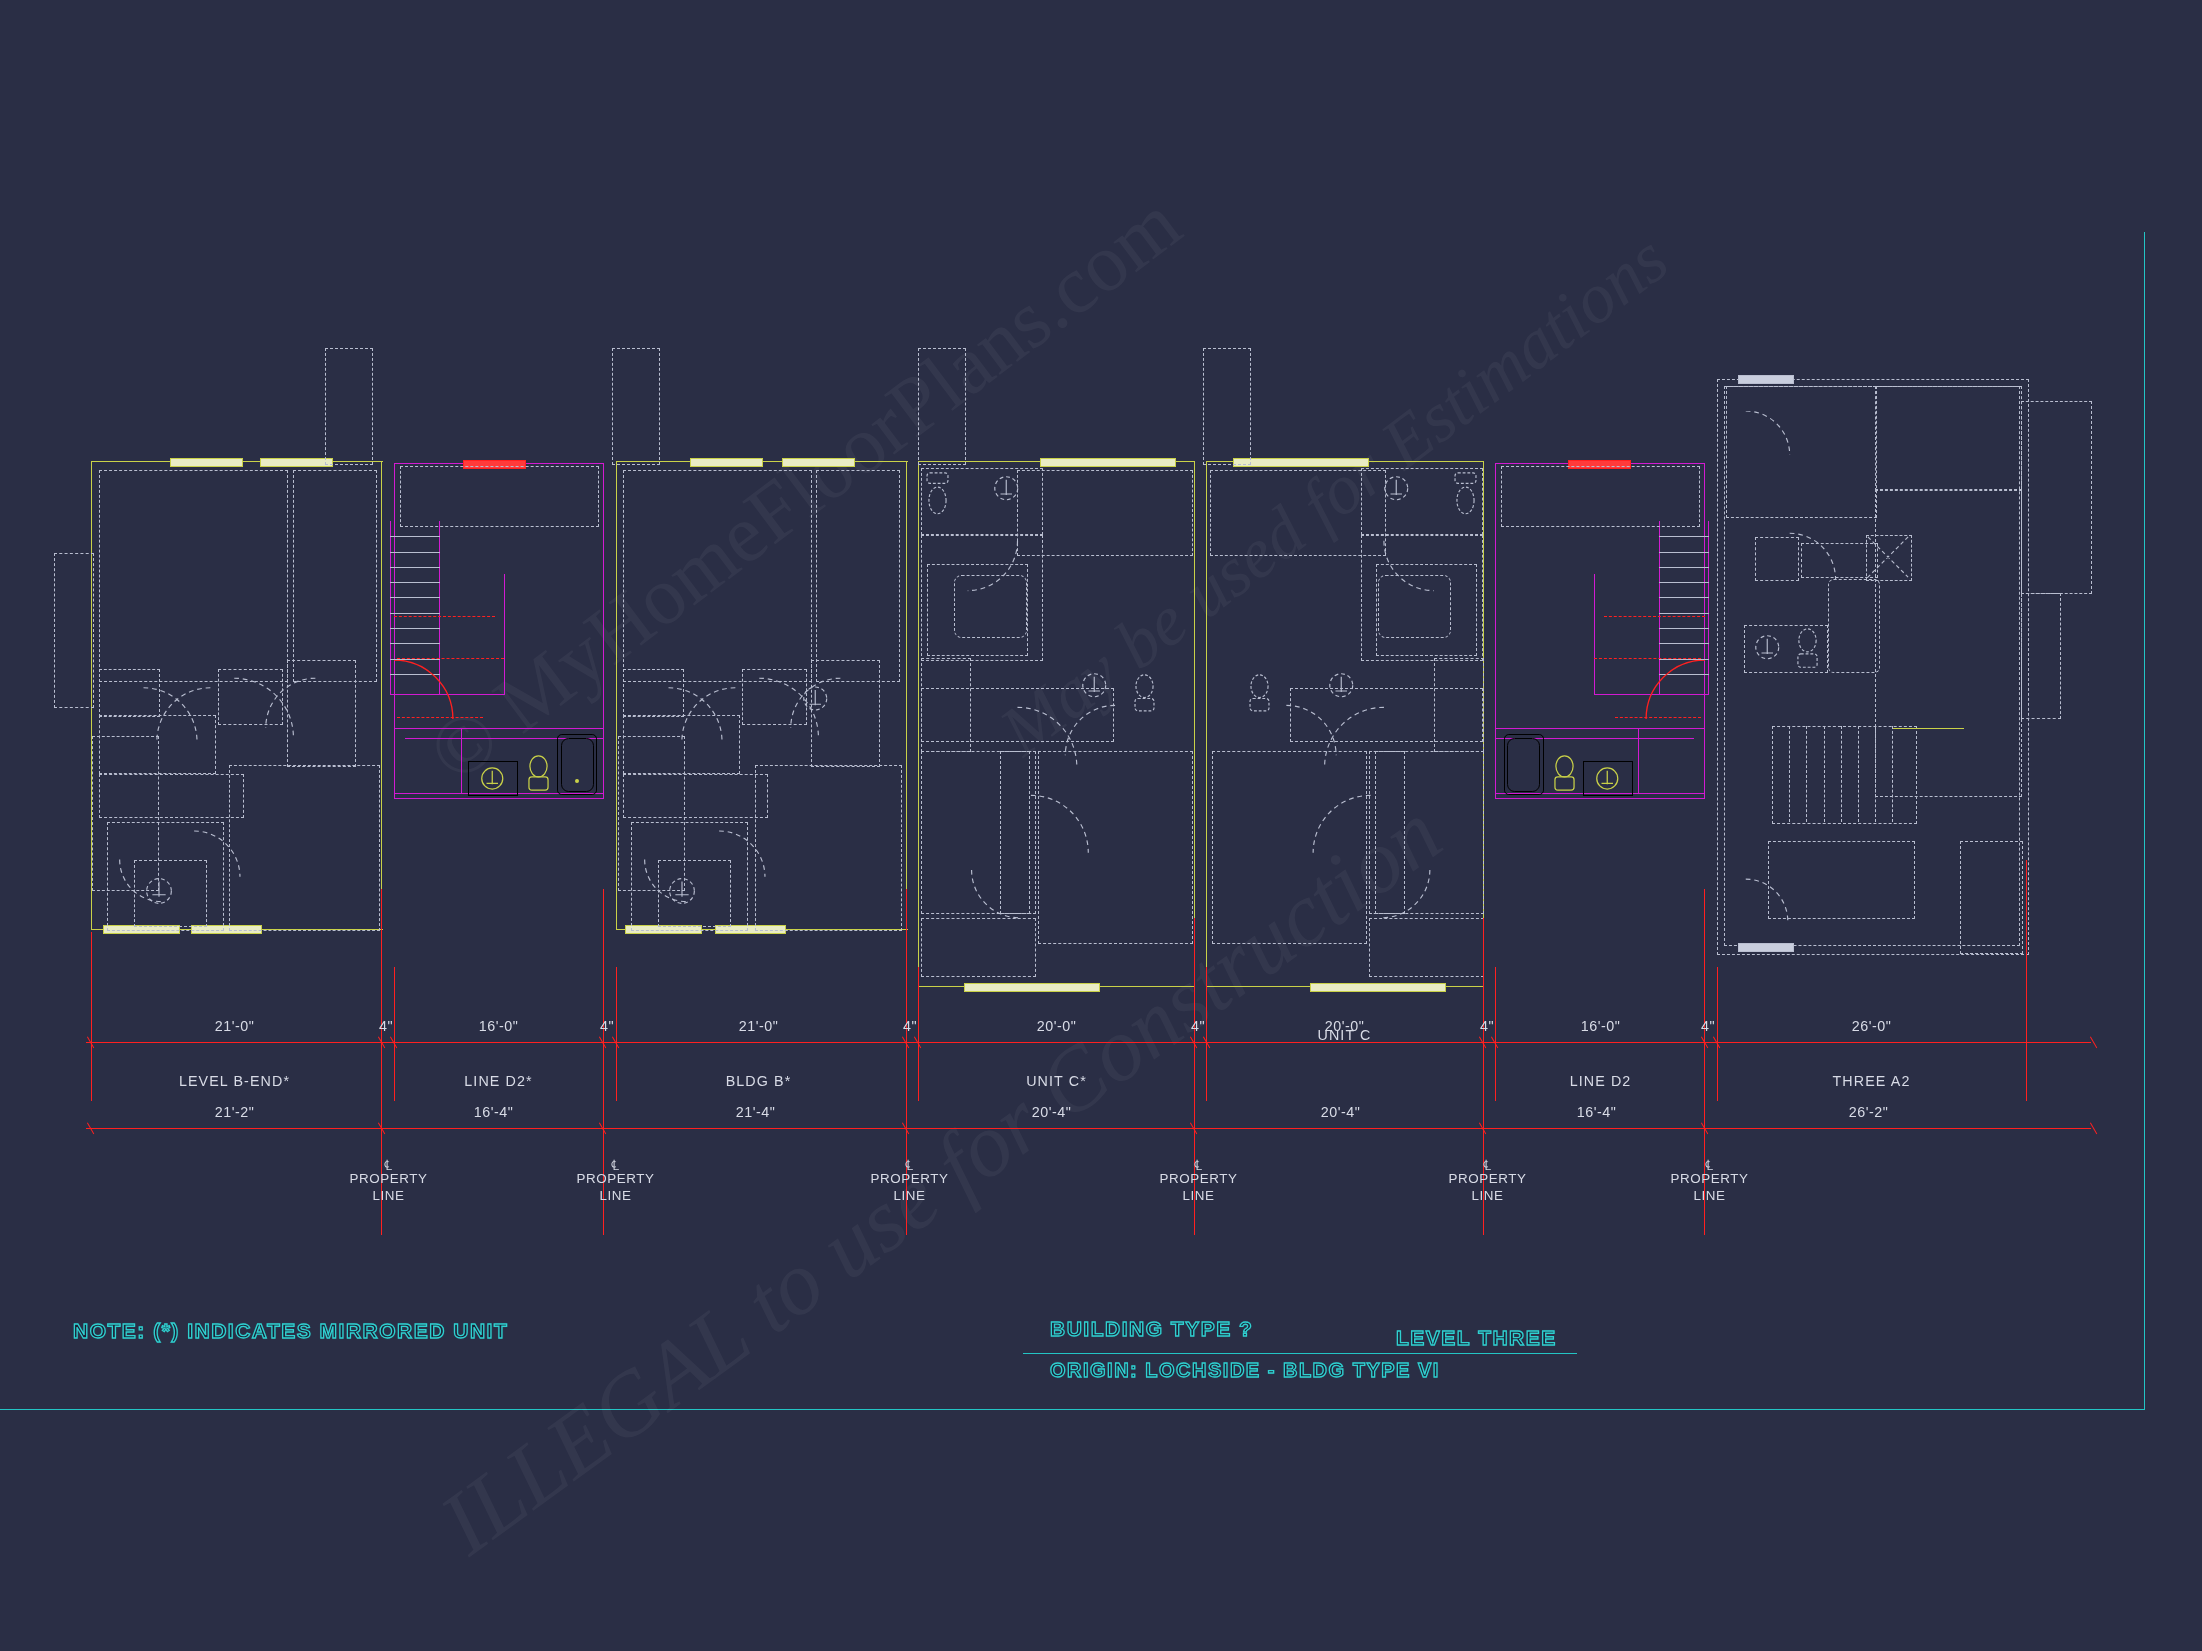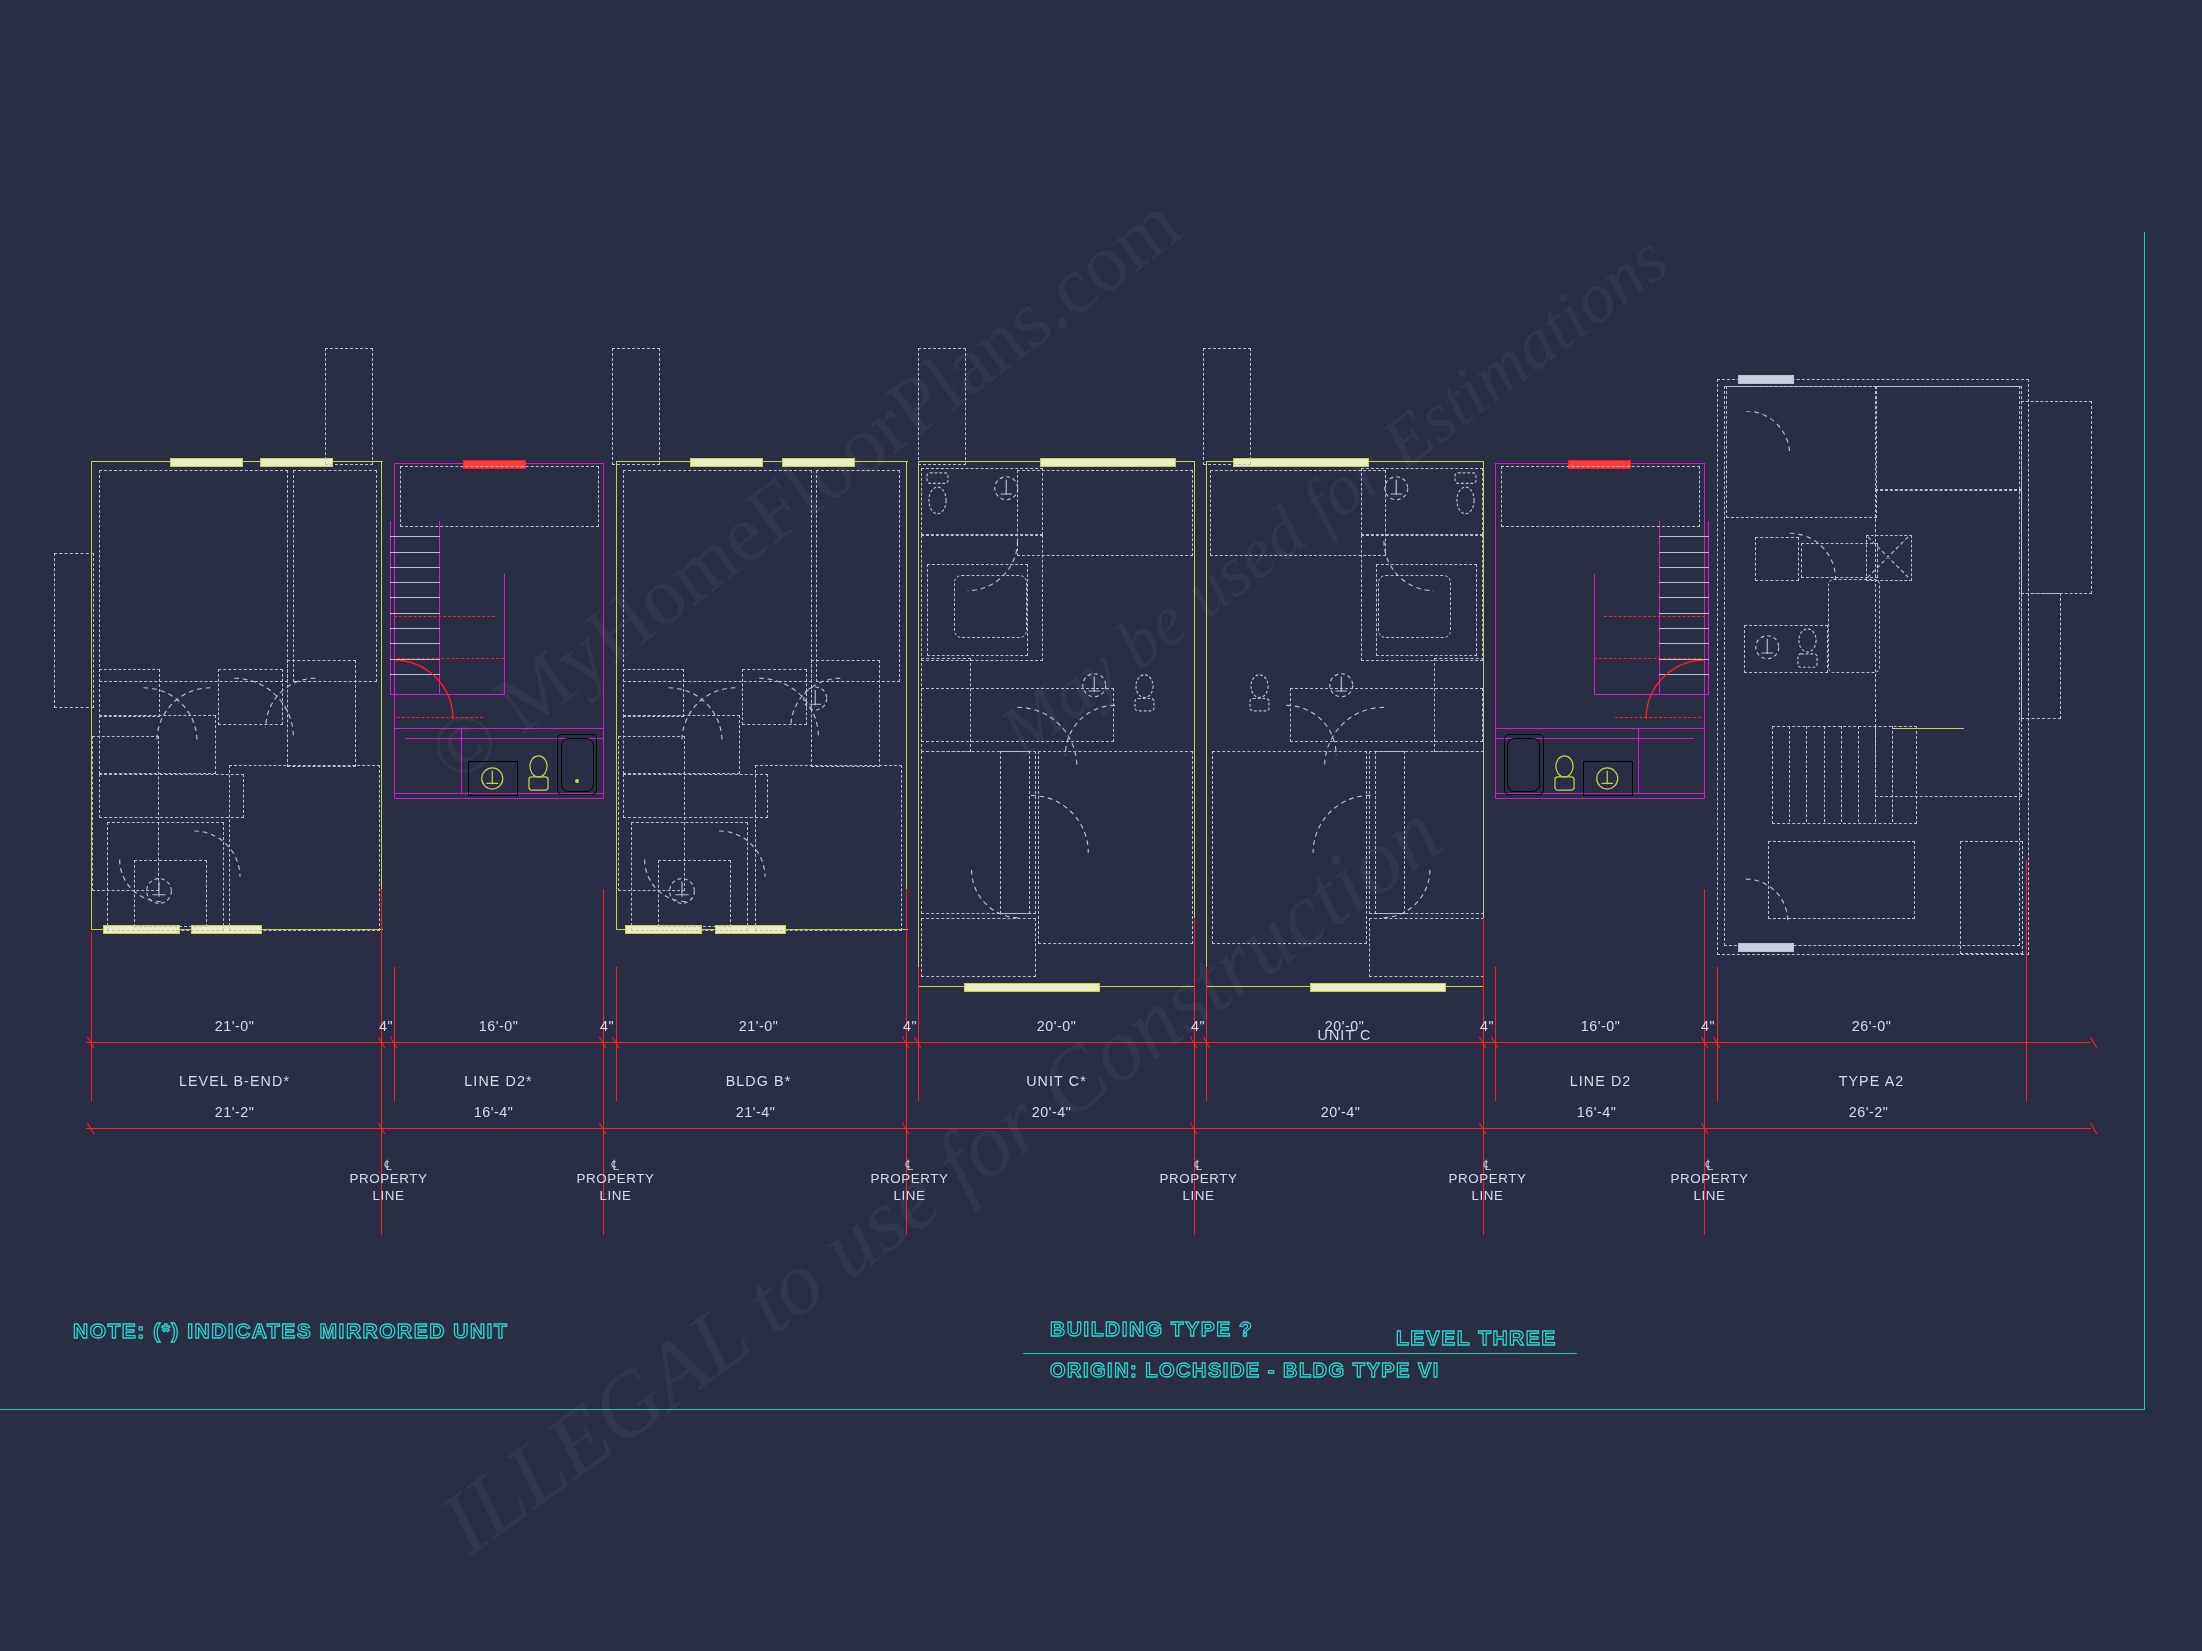--- a/index.html
+++ b/index.html
@@ -446,21 +446,21 @@
     <div class="dim" style="left:1191px;top:1018px;width:29px;text-align:left;">4"</div>
     <div class="dim" style="left:1480px;top:1018px;width:29px;text-align:left;">4"</div>
     <div class="dim" style="left:1701px;top:1018px;width:29px;text-align:left;">4"</div>
 
     <div class="unitlbl" style="left:139px;top:1073px;width:191px;">LEVEL B-END*</div>
     <div class="unitlbl" style="left:403px;top:1073px;width:191px;">LINE D2*</div>
     <div class="unitlbl" style="left:663px;top:1073px;width:191px;">BLDG B*</div>
     <div class="unitlbl" style="left:961px;top:1073px;width:191px;">UNIT C*</div>
     <div class="unitlbl" style="left:1249px;top:1027px;width:191px;">UNIT C</div>
     <div class="unitlbl" style="left:1505px;top:1073px;width:191px;">LINE D2</div>
-    <div class="unitlbl" style="left:1776px;top:1073px;width:191px;">TYPE A2</div>
+    <div class="unitlbl" style="left:1776px;top:1073px;width:191px;">THREE A2</div>
 
     <div class="dim" style="left:139px;top:1104px;width:191px;">21'-2"</div>
     <div class="dim" style="left:398px;top:1104px;width:191px;">16'-4"</div>
     <div class="dim" style="left:660px;top:1104px;width:191px;">21'-4"</div>
     <div class="dim" style="left:956px;top:1104px;width:191px;">20'-4"</div>
     <div class="dim" style="left:1245px;top:1104px;width:191px;">20'-4"</div>
     <div class="dim" style="left:1501px;top:1104px;width:191px;">16'-4"</div>
     <div class="dim" style="left:1773px;top:1104px;width:191px;">26'-2"</div>
 
     <div class="pl" style="left:293px;top:1159px;width:191px;">

